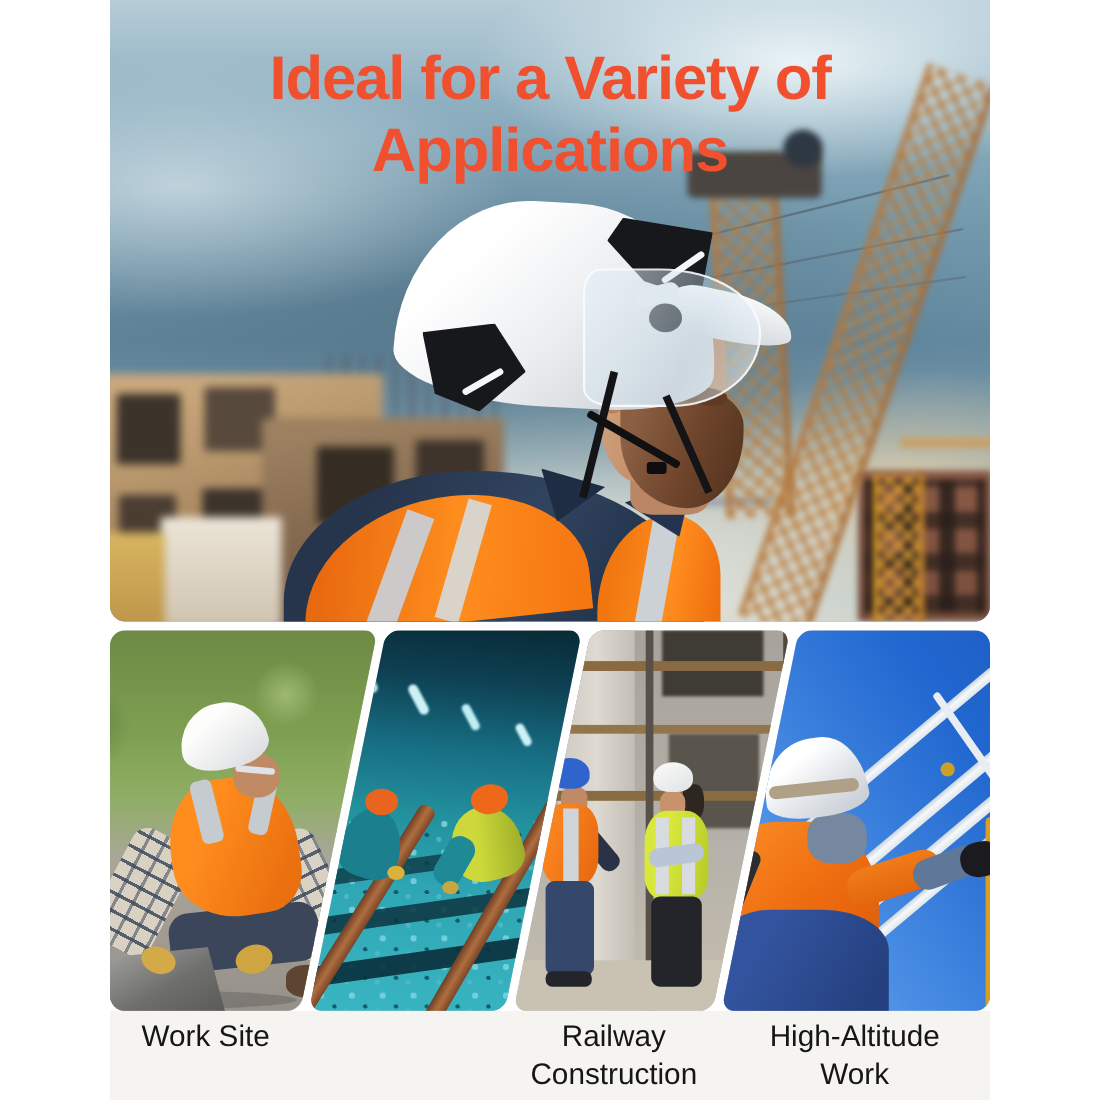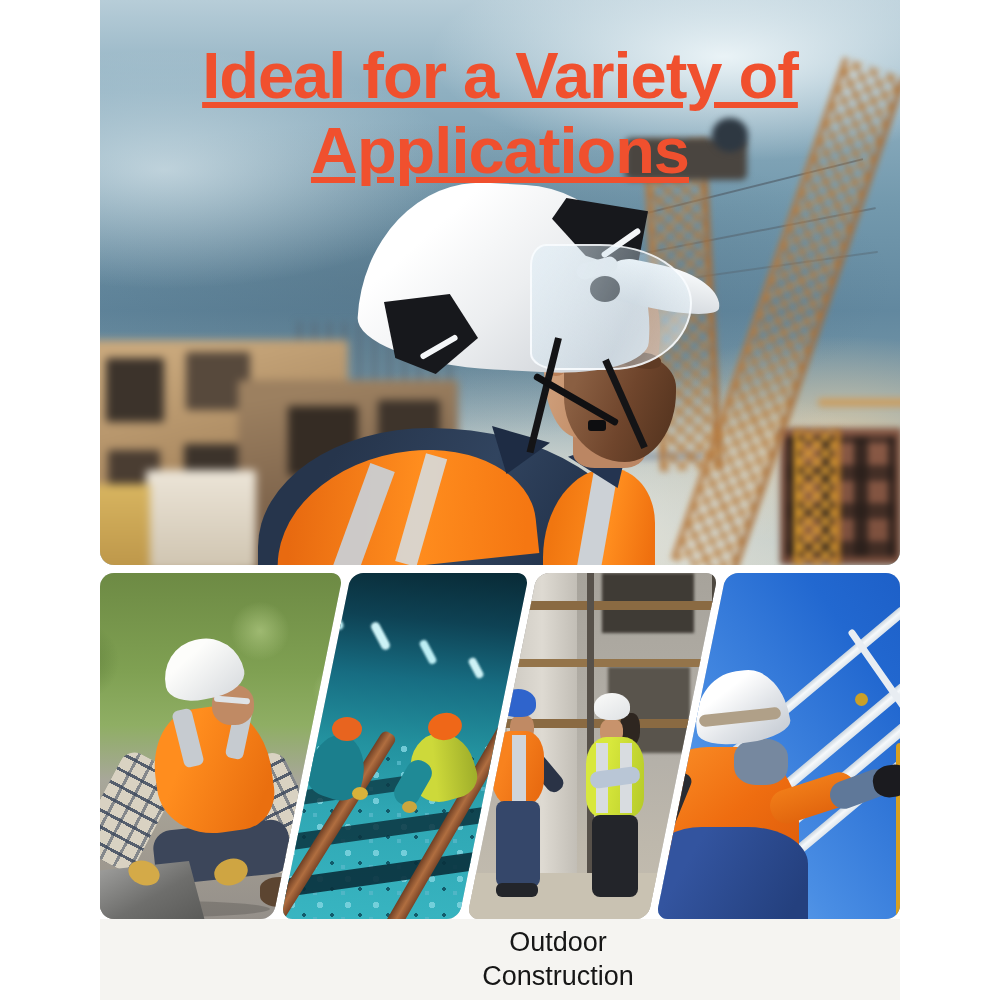--- a/index.html
+++ b/index.html
@@ -24,21 +24,21 @@
       border-left:5px solid #b5783c;border-right:5px solid #a86c34;}
   .ylattice{background:
       repeating-linear-gradient(45deg, rgba(224,156,44,.95) 0 3px, rgba(224,156,44,0) 3px 12px),
       repeating-linear-gradient(-45deg, rgba(238,176,64,.9) 0 3px, rgba(238,176,64,0) 3px 12px);
       border-left:5px solid #d89a2c;border-right:5px solid #c8882a;}
   .bldg-win{position:absolute;background:#3c332b;border-radius:2px;}
   
   .man{position:absolute;inset:0;}
   
   .title{position:absolute;left:0;right:0;top:38px;text-align:center;z-index:40;
-         font-size:65px;font-weight:700;letter-spacing:-1px;color:#f0502e;text-decoration:underline;}
+         font-size:56px;font-weight:700;letter-spacing:-1px;color:#f0502e;}
   .subtitle{position:absolute;left:0;right:0;top:110px;text-align:center;z-index:40;
          font-size:31px;font-weight:400;color:#121212;}
   
   .thumb-row{position:absolute;left:100px;top:573px;width:800px;height:346px;
              border-radius:14px;overflow:hidden;background:#ffffff;}
   .thumb{position:absolute;top:0;height:346px;transform:skewX(-11.5deg);
          border-radius:12px;overflow:hidden;background:#ccc;}
   .t1{left:-80px;width:288px;} .t2{left:216px;width:178px;}
   .t3{left:402px;width:181px;} .t4{left:591px;width:299px;}
   .tin{position:absolute;top:0;bottom:0;left:-90px;width:calc(100% + 180px);transform:skewX(11.5deg);}
@@ -296,15 +296,17 @@
              background:linear-gradient(120deg,#33549f 25%,#24407e 90%);border-radius:30% 40% 0 0;"></div>
         <div class="abs" style="left:168px;top:208px;width:88px;height:34px;transform:rotate(-18deg);border-radius:16px;
              background:linear-gradient(180deg,#f07c18,#e2660e);"></div>
         <div class="abs" style="left:228px;top:202px;width:62px;height:28px;transform:rotate(-20deg);border-radius:14px;background:#5f7899;"></div>
         <div class="abs" style="left:272px;top:192px;width:38px;height:32px;background:#1b1b1f;border-radius:45%;transform:rotate(-10deg);"></div>
       </div>
     </div>
   </div>
 
   <div class="caption-bg"></div>
-  <div class="caption c3">Outdoor Construction</div>
+  <div class="caption c1">Work Site</div>
+  <div class="caption c3">Railway Construction</div>
+  <div class="caption c4">High-Altitude Work</div>
 
 </div>
 
 </body></html>

